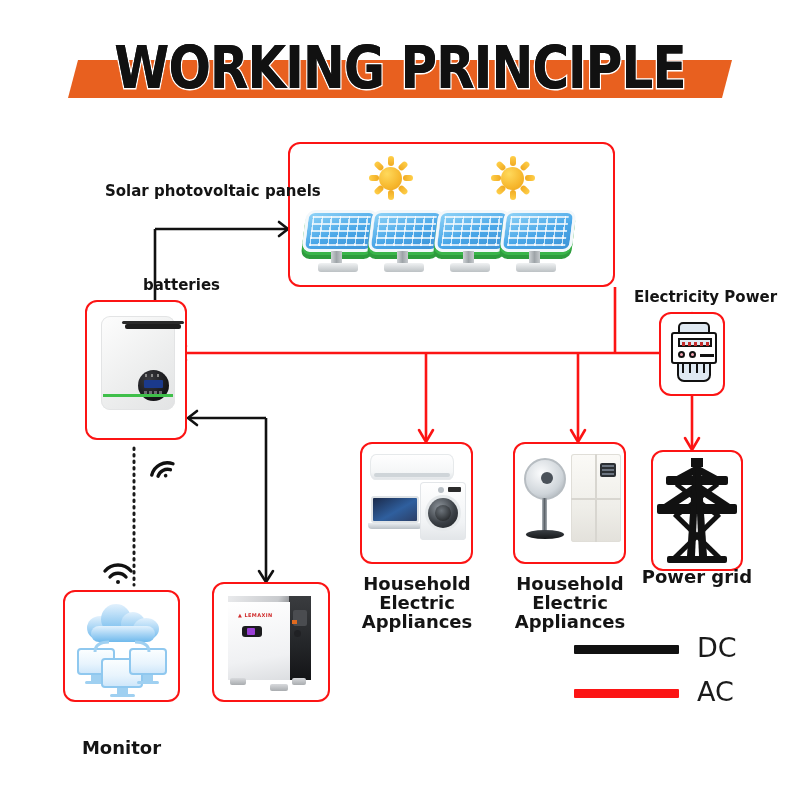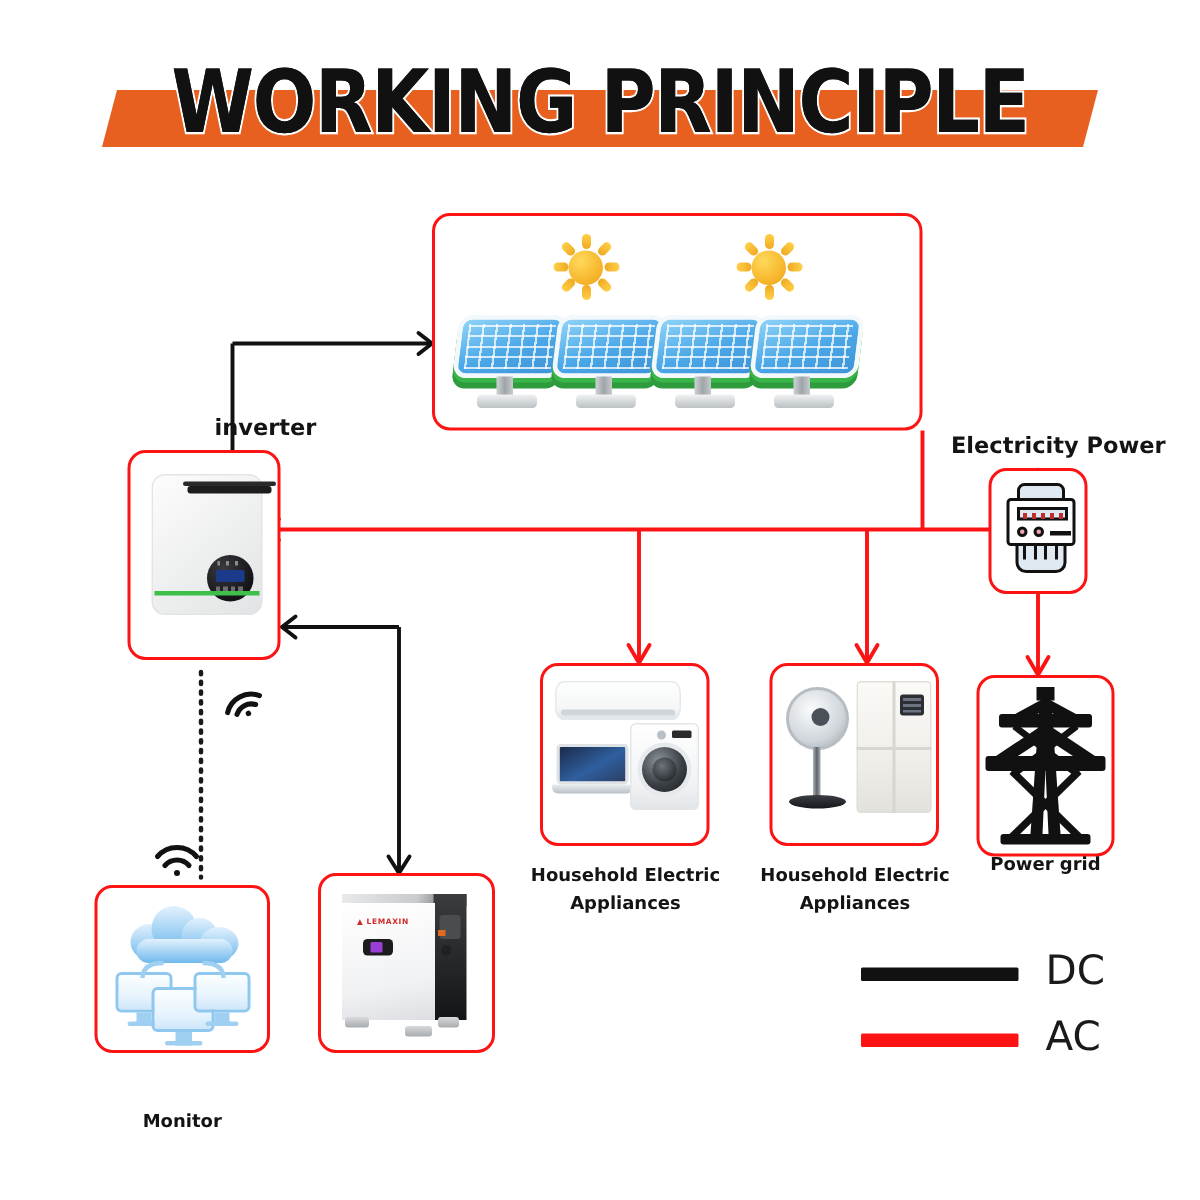--- a/index.html
+++ b/index.html
@@ -13,21 +13,21 @@
          font-family:"DejaVu Sans",sans-serif;font-weight:700;font-size:58px;letter-spacing:-1px;
          color:#111;-webkit-text-stroke:3px #ffffff;paint-order:stroke fill;
          transform:scaleX(.86);transform-origin:50% 50%;white-space:nowrap;}
   .title-top{position:absolute;left:0;top:34px;width:800px;text-align:center;
          font-family:"DejaVu Sans",sans-serif;font-weight:700;font-size:58px;letter-spacing:-1px;
          color:#111;transform:scaleX(.86);transform-origin:50% 50%;white-space:nowrap;}
 
   
   .rbox{position:absolute;border:2.5px solid #fc1414;border-radius:12px;background:#fff;box-sizing:border-box;}
   .cap{position:absolute;text-align:center;font-family:"DejaVu Sans",sans-serif;font-weight:700;
-       font-size:12px;color:#141414;line-height:19px;}
+       font-size:18px;color:#141414;line-height:19px;}
   .lbl{position:absolute;font-family:"DejaVu Sans",sans-serif;font-weight:700;font-size:15px;color:#141414;}
 
   
   svg.wires{position:absolute;left:0;top:0;width:800px;height:800px;pointer-events:none;}
 
   
   .inv-body{position:absolute;left:14px;top:14px;width:74px;height:94px;background:linear-gradient(140deg,#fdfdfd,#eceded 60%,#e2e3e4);
             border-radius:9px;box-shadow:inset 0 0 0 1px #e3e4e5;}
   .inv-vent{position:absolute;left:24px;top:8px;width:56px;height:5px;background:#1d1d1d;border-radius:2px;}
   .inv-vent:after{content:"";position:absolute;left:-3px;top:-3px;width:62px;height:3px;background:#2a2a2a;border-radius:2px;}
@@ -246,33 +246,34 @@
         <div class="foot"></div>
     </div>
     <div class="panel" style="left:212px;top:60px;">
       <div class="glass">
           <div class="cells"></div>
         </div>
         <div class="stand"></div>
         <div class="foot"></div>
     </div>
   </div>
+  <div class="lbl" style="left:105px;top:182px;">Solar photovoltaic panels</div>
 
   <div class="rbox" style="left:85px;top:300px;width:102px;height:140px;">
     <div class="inv-body">
       <div class="inv-vent"></div>
       <div class="inv-disp">
           <div class="inv-dots"></div>
           <div class="inv-lcd"></div>
           <div class="inv-keys"></div>
         </div>
     </div>
     <div class="inv-green"></div>
   </div>
-  <div class="lbl" style="left:143px;top:276px;">inverter</div>
+  <div class="lbl" style="left:143px;top:276px;">batteries</div>
 
   <div class="rbox" style="left:659px;top:312px;width:66px;height:84px;">
     <div class="meter">
       <div class="m-top"></div>
       <div class="m-mid">
         <div class="m-scr">
             <div class="m-dig"></div>
           </div>
         <div class="m-k1"></div>
           <div class="m-k2"></div>

